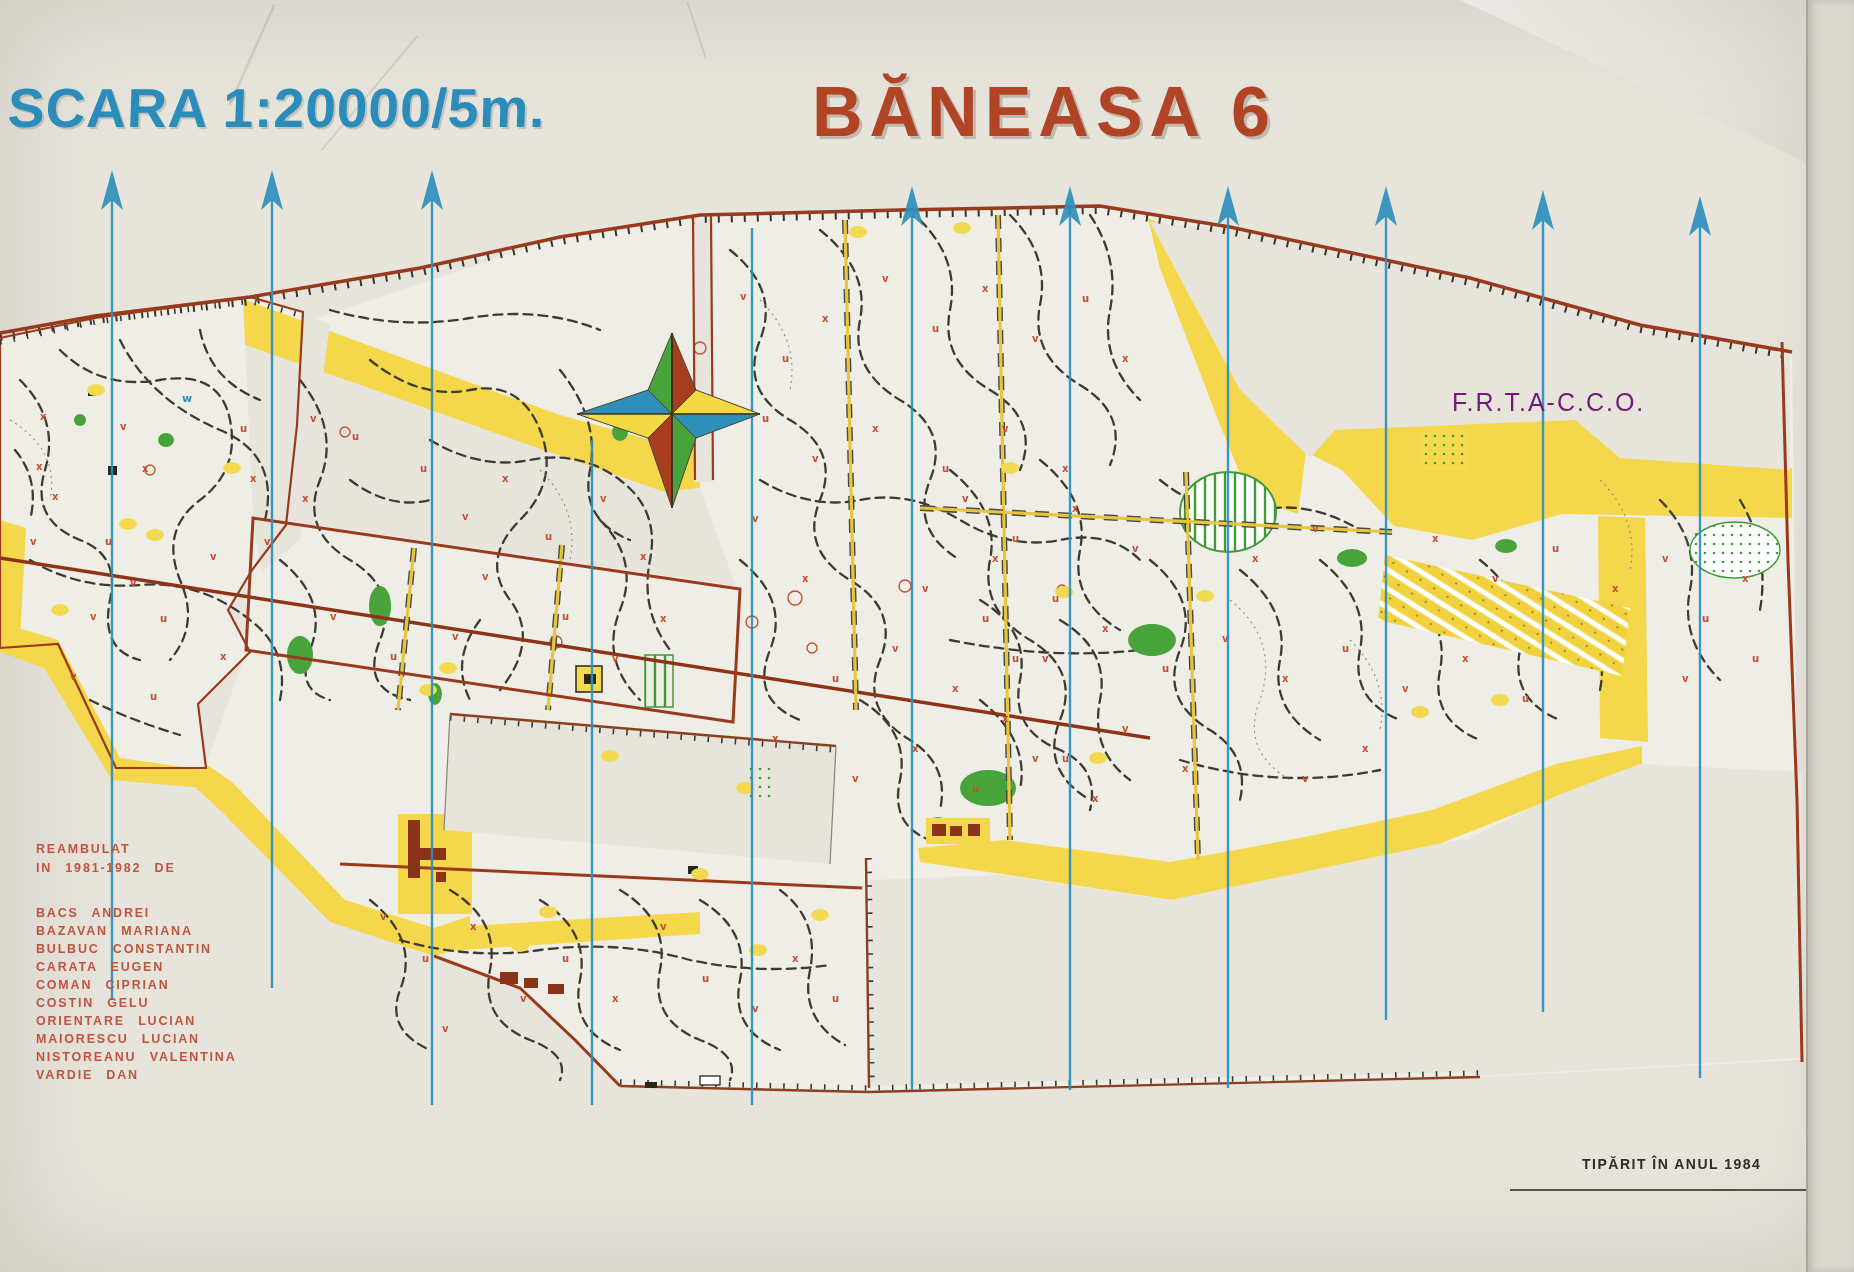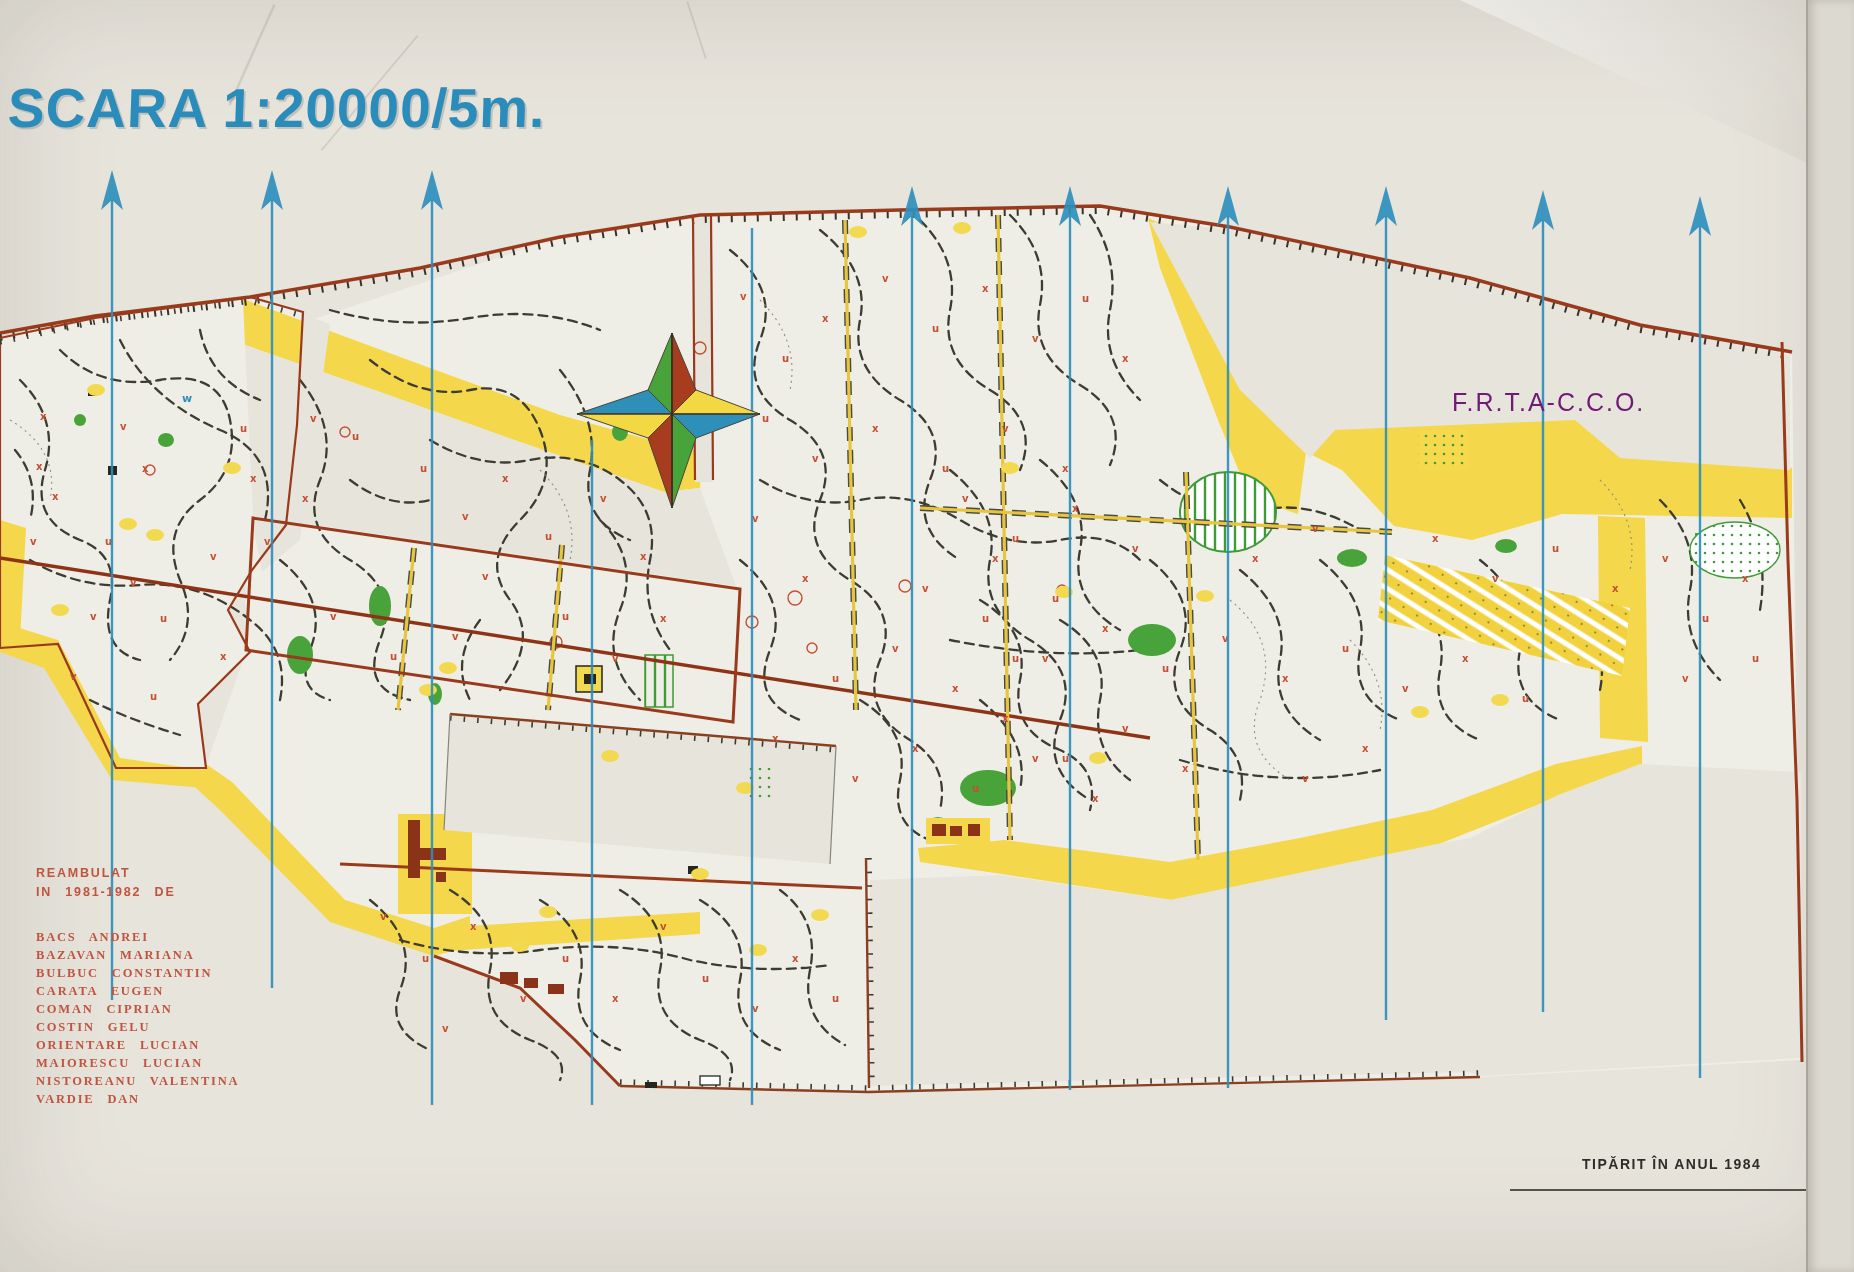--- a/index.html
+++ b/index.html
@@ -31,26 +31,26 @@
     font-size:70px;font-weight:700;letter-spacing:7px;
     color:#b04425;text-shadow:3px 3px 0 rgba(60,30,10,.22);
     white-space:nowrap;
   }
   .org-label{
     position:absolute;left:1452px;top:388px;
     font-size:25px;font-weight:400;letter-spacing:2px;color:#701a75;
     white-space:nowrap;
   }
   .credits{
-    position:absolute;left:36px;top:864px;width:260px;
+    position:absolute;left:36px;top:840px;width:260px;
     color:#c0543e;font-weight:700;font-size:12.5px;letter-spacing:1.8px;word-spacing:8px;
   }
   .credits p{margin:0;line-height:19px;}
   .credits ul{list-style:none;margin:26px 0 0 0;padding:0;}
-  .credits li{line-height:18px;font-family:Liberation Serif, serif;}
+  .credits li{line-height:18px;}
   .usage-note{
     position:absolute;left:652px;top:1120px;
     font-size:26px;font-weight:700;letter-spacing:3px;word-spacing:24px;
     color:#4db56a;white-space:nowrap;
   }
   .print-note{
     position:absolute;left:1582px;top:1156px;
     font-size:14px;font-weight:700;letter-spacing:1.5px;color:#2f2d28;white-space:nowrap;
   }
   
@@ -452,20 +452,21 @@
   </svg>
 
   <div class="fold-tr"></div>
   <div class="crease" style="left:250px;top:0;width:4px;height:110px;transform:rotate(24deg);"></div>
   <div class="crease" style="left:695px;top:0;width:3px;height:60px;transform:rotate(-18deg);"></div>
   <div class="crease" style="left:368px;top:18px;width:3px;height:150px;transform:rotate(40deg);"></div>
   <div class="paper-edge" style="left:1806px;width:2px;background:#a9a59a;"></div>
   <div class="paper-edge" style="left:1808px;width:46px;background:#dcd9d1;box-shadow:inset 4px 0 8px rgba(90,85,70,.25);"></div>
 
   <div class="title-scale">SCARA 1:20000/5m.</div>
+  <div class="title-map">BĂNEASA 6</div>
   <div class="org-label">F.R.T.A-C.C.O.</div>
 
   <div class="credits">
     <p>REAMBULAT</p>
     <p>IN 1981-1982 DE</p>
     <ul id="credits-names">
         <li>BACS ANDREI</li>
         <li>BAZAVAN MARIANA</li>
         <li>BULBUC CONSTANTIN</li>
         <li>CARATA EUGEN</li>

